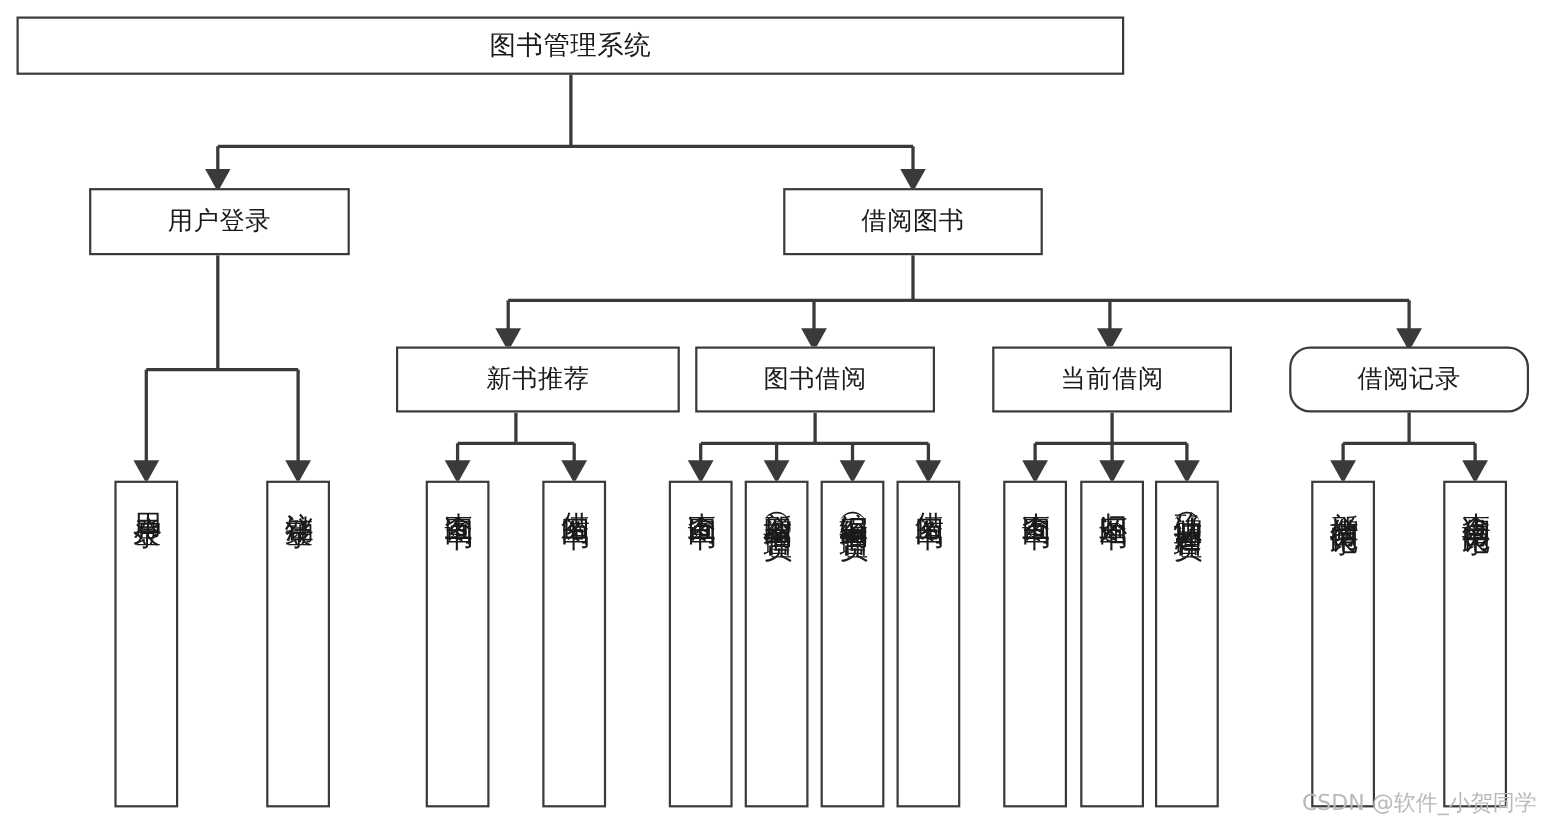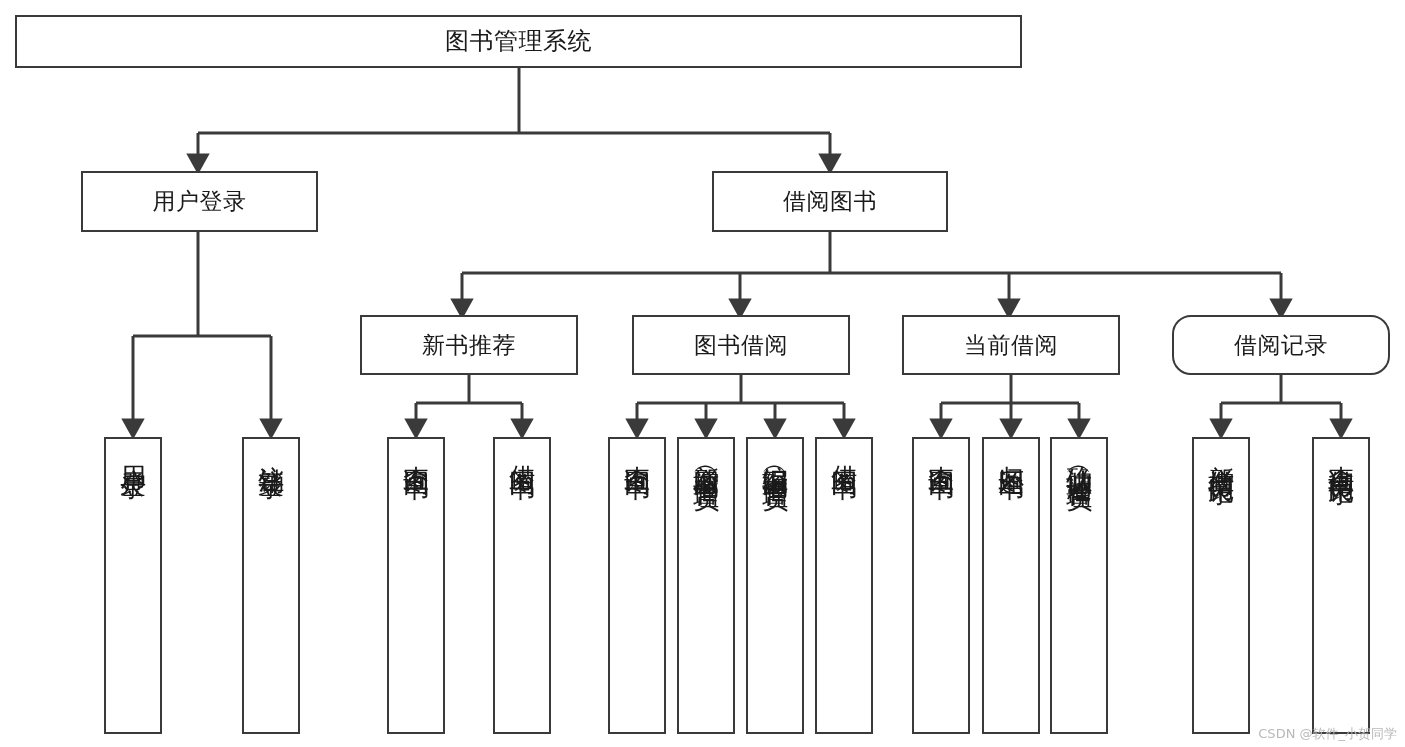--- a/index.html
+++ b/index.html
@@ -57,21 +57,21 @@
     writing-mode: vertical-rl;
     text-orientation: upright;
     font-size: 26px;
     line-height: 1.05;
     letter-spacing: 3px;
   }
   .watermark {
     position: absolute;
     right: 8px;
     bottom: 4px;
-    font-size: 13px;
+    font-size: 20px;
     color: #b9b9b9;
     white-space: nowrap;
     font-family: "DejaVu Sans", "Liberation Sans", sans-serif;
   }
 </style>
 </head>
 <body>
 
 <div id="canvas">
 
@@ -129,21 +129,21 @@
     <span class="label">图书管理系统</span>
   </div>
 
   <div class="node horiz" style="left:81px; top:171px; width:237px; height:61px;">
     <span class="label">用户登录</span>
   </div>
   <div class="node horiz" style="left:712px; top:171px; width:236px; height:61px;">
     <span class="label">借阅图书</span>
   </div>
 
-  <div class="node horiz" style="left:360px; top:315px; width:218px; height:60px;">
+  <div class="node horiz" style="left:360px; top:315px; width:258px; height:60px;">
     <span class="label">新书推荐</span>
   </div>
   <div class="node horiz" style="left:632px; top:315px; width:218px; height:60px;">
     <span class="label">图书借阅</span>
   </div>
   <div class="node horiz" style="left:902px; top:315px; width:218px; height:60px;">
     <span class="label">当前借阅</span>
   </div>
   <div class="node horiz" style="left:1172px; top:315px; width:218px; height:60px;border-radius:19px;">
     <span class="label">借阅记录</span>

